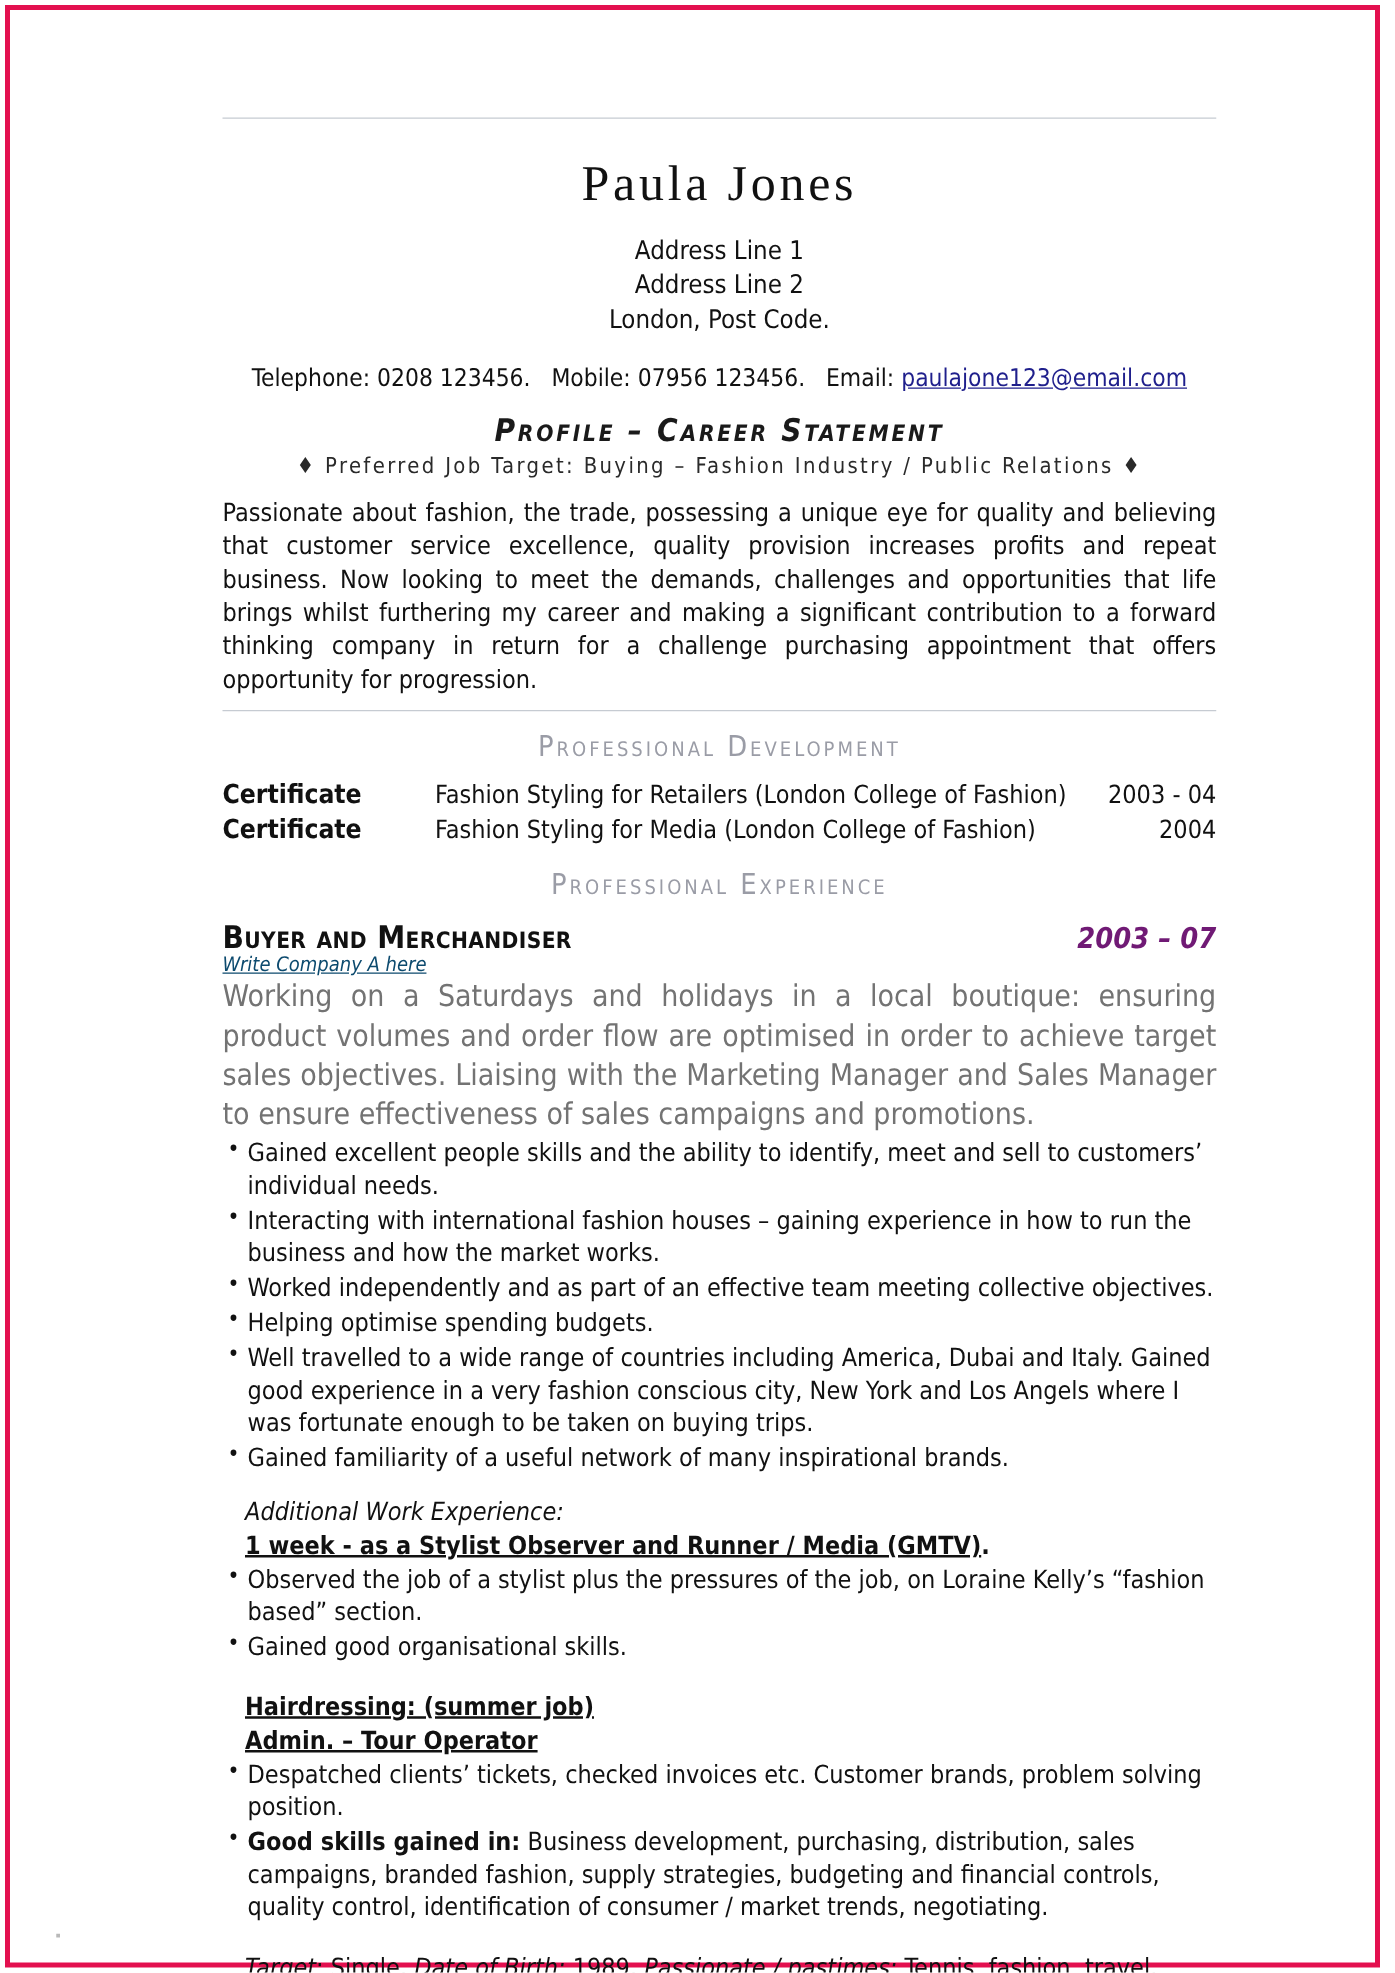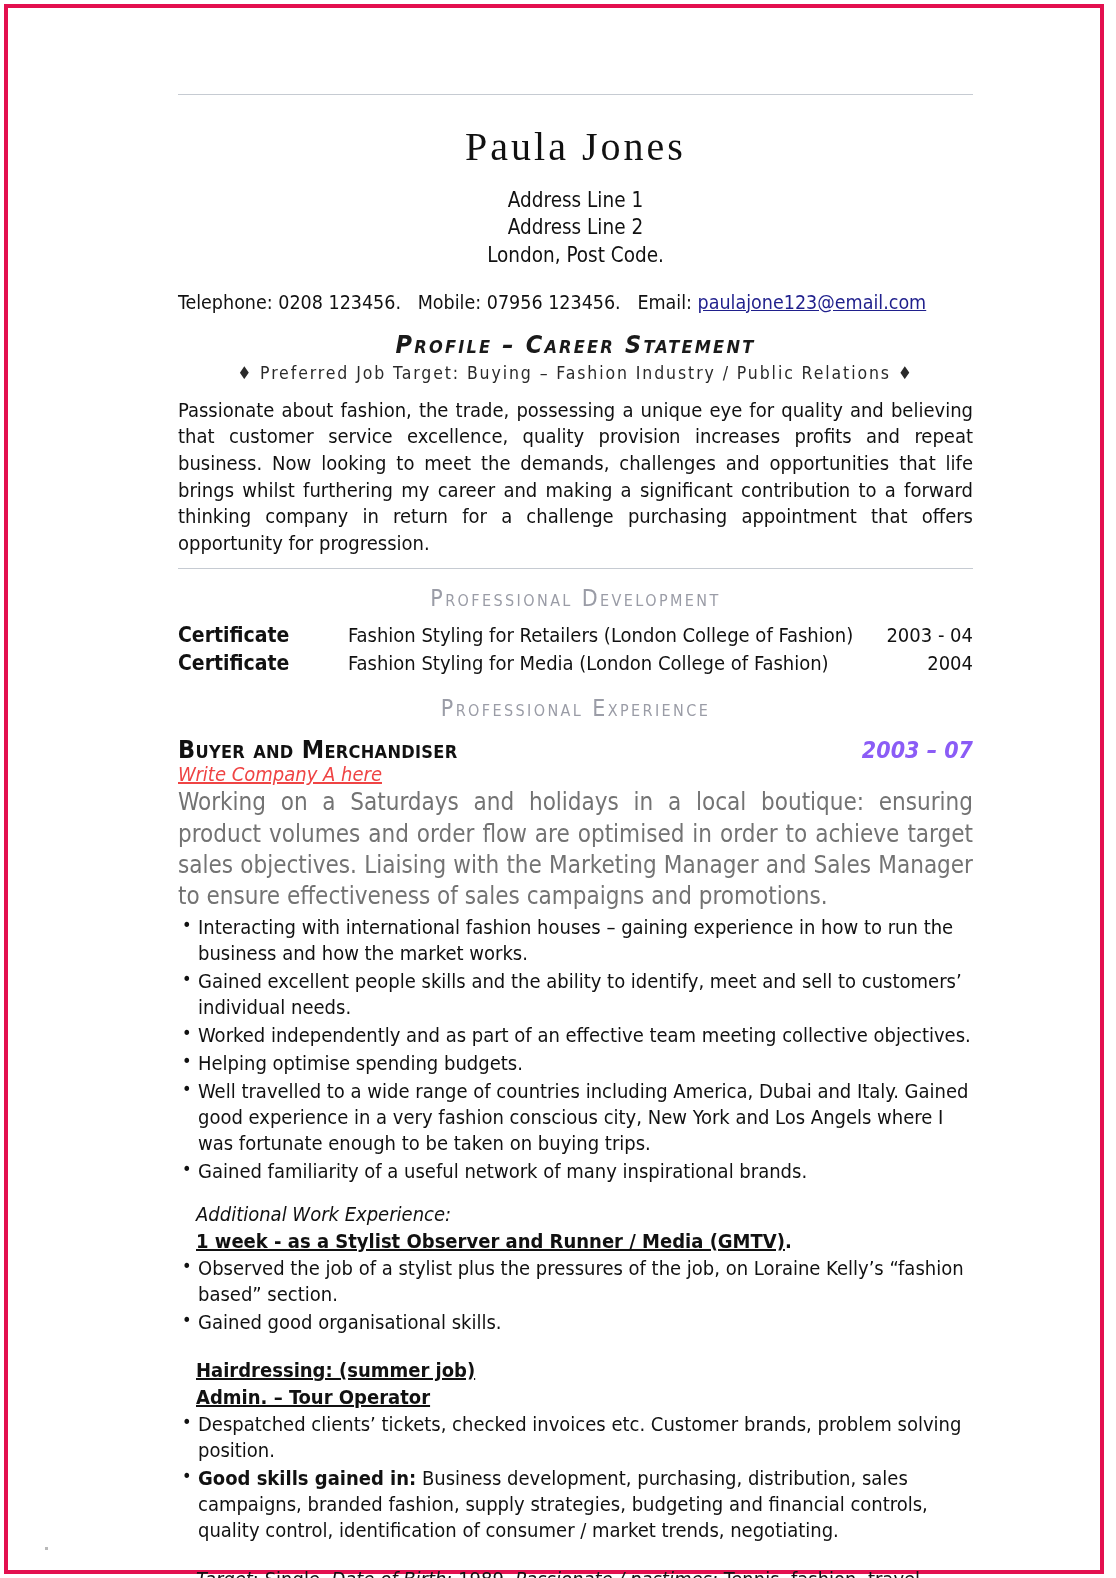--- a/index.html
+++ b/index.html
@@ -60,20 +60,21 @@
     font-weight: 400;
   }
   .addr-block {
     text-align: center;
     margin-top: 18px;
     font-size: 20.5px;
     color: #111;
     line-height: 1.33;
   }
   .contact-line {
+    text-align: center;
     margin-top: 22px;
     font-size: 19.5px;
     color: #111;
   }
   .email-link {
     color: #1f1f8c;
     text-decoration: underline;
   }
 
   
@@ -138,27 +139,27 @@
     font-variant: small-caps;
     font-size: 25px;
     font-weight: bold;
     letter-spacing: 0.3px;
     color: #111;
   }
   .job-dates {
     font-size: 23px;
     font-weight: bold;
     font-style: italic;
-    color: #8b5cf6;
+    color: #701a75;
   }
   .job-company {
     font-style: italic;
     text-decoration: underline;
-    font-size: 20px;
-    color: #ef4444;
+    font-size: 16px;
+    color: #0c4a6e;
     margin-top: -2px;
   }
   .job-desc {
     text-align: justify;
     font-size: 24px;
     line-height: 1.3;
     color: #737373;
     margin-top: 1px;
   }
 
@@ -291,22 +292,22 @@
     <div class="job-head">
       <div class="job-title">Buyer and Merchandiser</div>
       <div class="job-dates">2003 – 07</div>
     </div>
 
     <div class="job-company">Write Company A here</div>
 
     <div class="job-desc">Working on a Saturdays and holidays in a local boutique: ensuring product volumes and order flow are optimised in order to achieve target sales objectives. Liaising with the Marketing Manager and Sales Manager to ensure effectiveness of sales campaigns and promotions.</div>
 
     <ul class="bul">
+      <li>Gained excellent people skills and the ability to identify, meet and sell to customers’ individual needs.</li>
       <li>Interacting with international fashion houses – gaining experience in how to run the business and how the market works.</li>
-      <li>Gained excellent people skills and the ability to identify, meet and sell to customers’ individual needs.</li>
       <li>Worked independently and as part of an effective team meeting collective objectives.</li>
       <li>Helping optimise spending budgets.</li>
       <li>Well travelled to a wide range of countries including America, Dubai and Italy. Gained good experience in a very fashion conscious city, New York and Los Angels where I was fortunate enough to be taken on buying trips.</li>
       <li>Gained familiarity of a useful network of many inspirational brands.</li>
     </ul>
 
     <div class="sub-italic">Additional Work Experience:</div>
 
     <div class="sub-bold-ul-2">
       <span class="u">1 week - as a Stylist Observer and Runner / Media (GMTV)</span><span>.</span>

